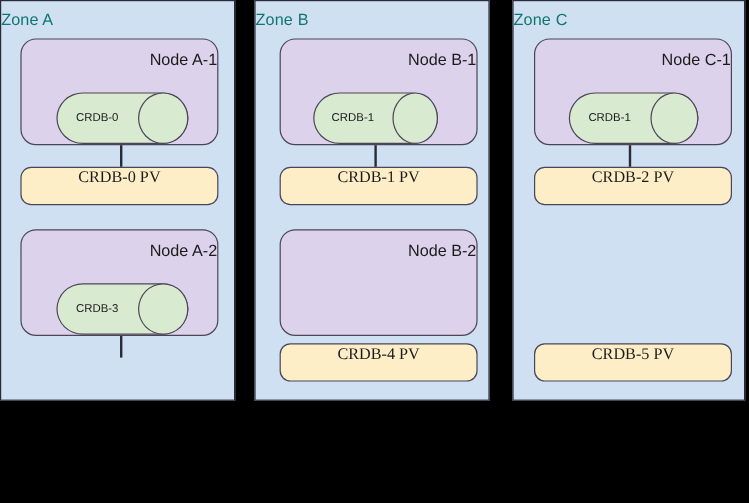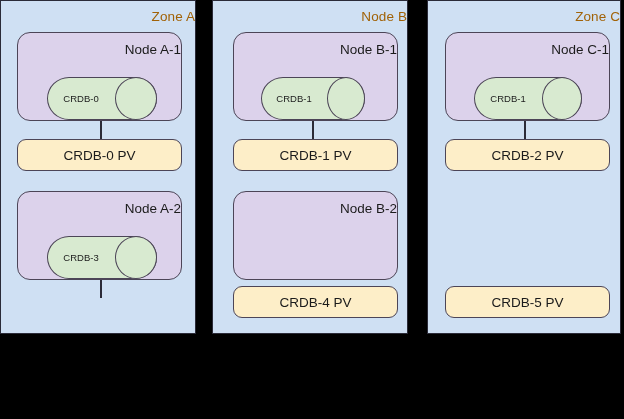--- a/index.html
+++ b/index.html
@@ -23,23 +23,23 @@
     height: 334px;
     background: #cfe0f3;
     border: 1px solid #2b2b38;
     box-sizing: border-box;
   }
   .zone-label {
     position: absolute;
     top: 8px;
     left: 0;
     width: 100%;
-    text-align: right;
+    text-align: left;
     font-size: 13.5px;
-    color: #a16207;
+    color: #0f766e;
     letter-spacing: .1px;
   }
 
   
   .node {
     position: absolute;
     background: #dcd2eb;
     border: 1px solid #4c4557;
     border-radius: 13px;
     box-sizing: border-box;
@@ -92,22 +92,22 @@
   }
 
   
   .pv {
     position: absolute;
     background: #fdeec8;
     border: 1px solid #4c4557;
     border-radius: 9px;
     box-sizing: border-box;
     display: flex;
-    align-items: center;
     justify-content: center;
+    font-family: Liberation Serif, serif;
   }
   .pv-label {
     font-size: 13.5px;
     color: #1b1b1b;
   }
 </style>
 </head>
 <body>
 
 <div id="canvas">
@@ -131,21 +131,21 @@
       <div class="node-label">Node A-2</div>
       <div class="cyl" style="left:29px; top:44px; width:110px; height:43px;">
         <div class="cyl-cap" style="right:-1px;"></div>
         <div class="cyl-label" style="left:0; right:42px;">CRDB-3</div>
       </div>
     </div>
     <div class="connector" style="left:99px; top:279px; height:18px;"></div>
   </div>
 
   <div class="zone" style="left:212px; width:196px;">
-    <div class="zone-label">Node B</div>
+    <div class="zone-label">Zone B</div>
 
     <div class="node" style="left:20px; top:31px; width:165px; height:89px;">
       <div class="node-label">Node B-1</div>
       <div class="cyl" style="left:27px; top:44px; width:104px; height:43px;">
         <div class="cyl-cap" style="right:-1px; width:38px;"></div>
         <div class="cyl-label" style="left:0; right:38px;">CRDB-1</div>
       </div>
     </div>
     <div class="connector" style="left:99px; top:120px; height:18px;"></div>
     <div class="pv" style="left:20px; top:138px; width:165px; height:32px;">

